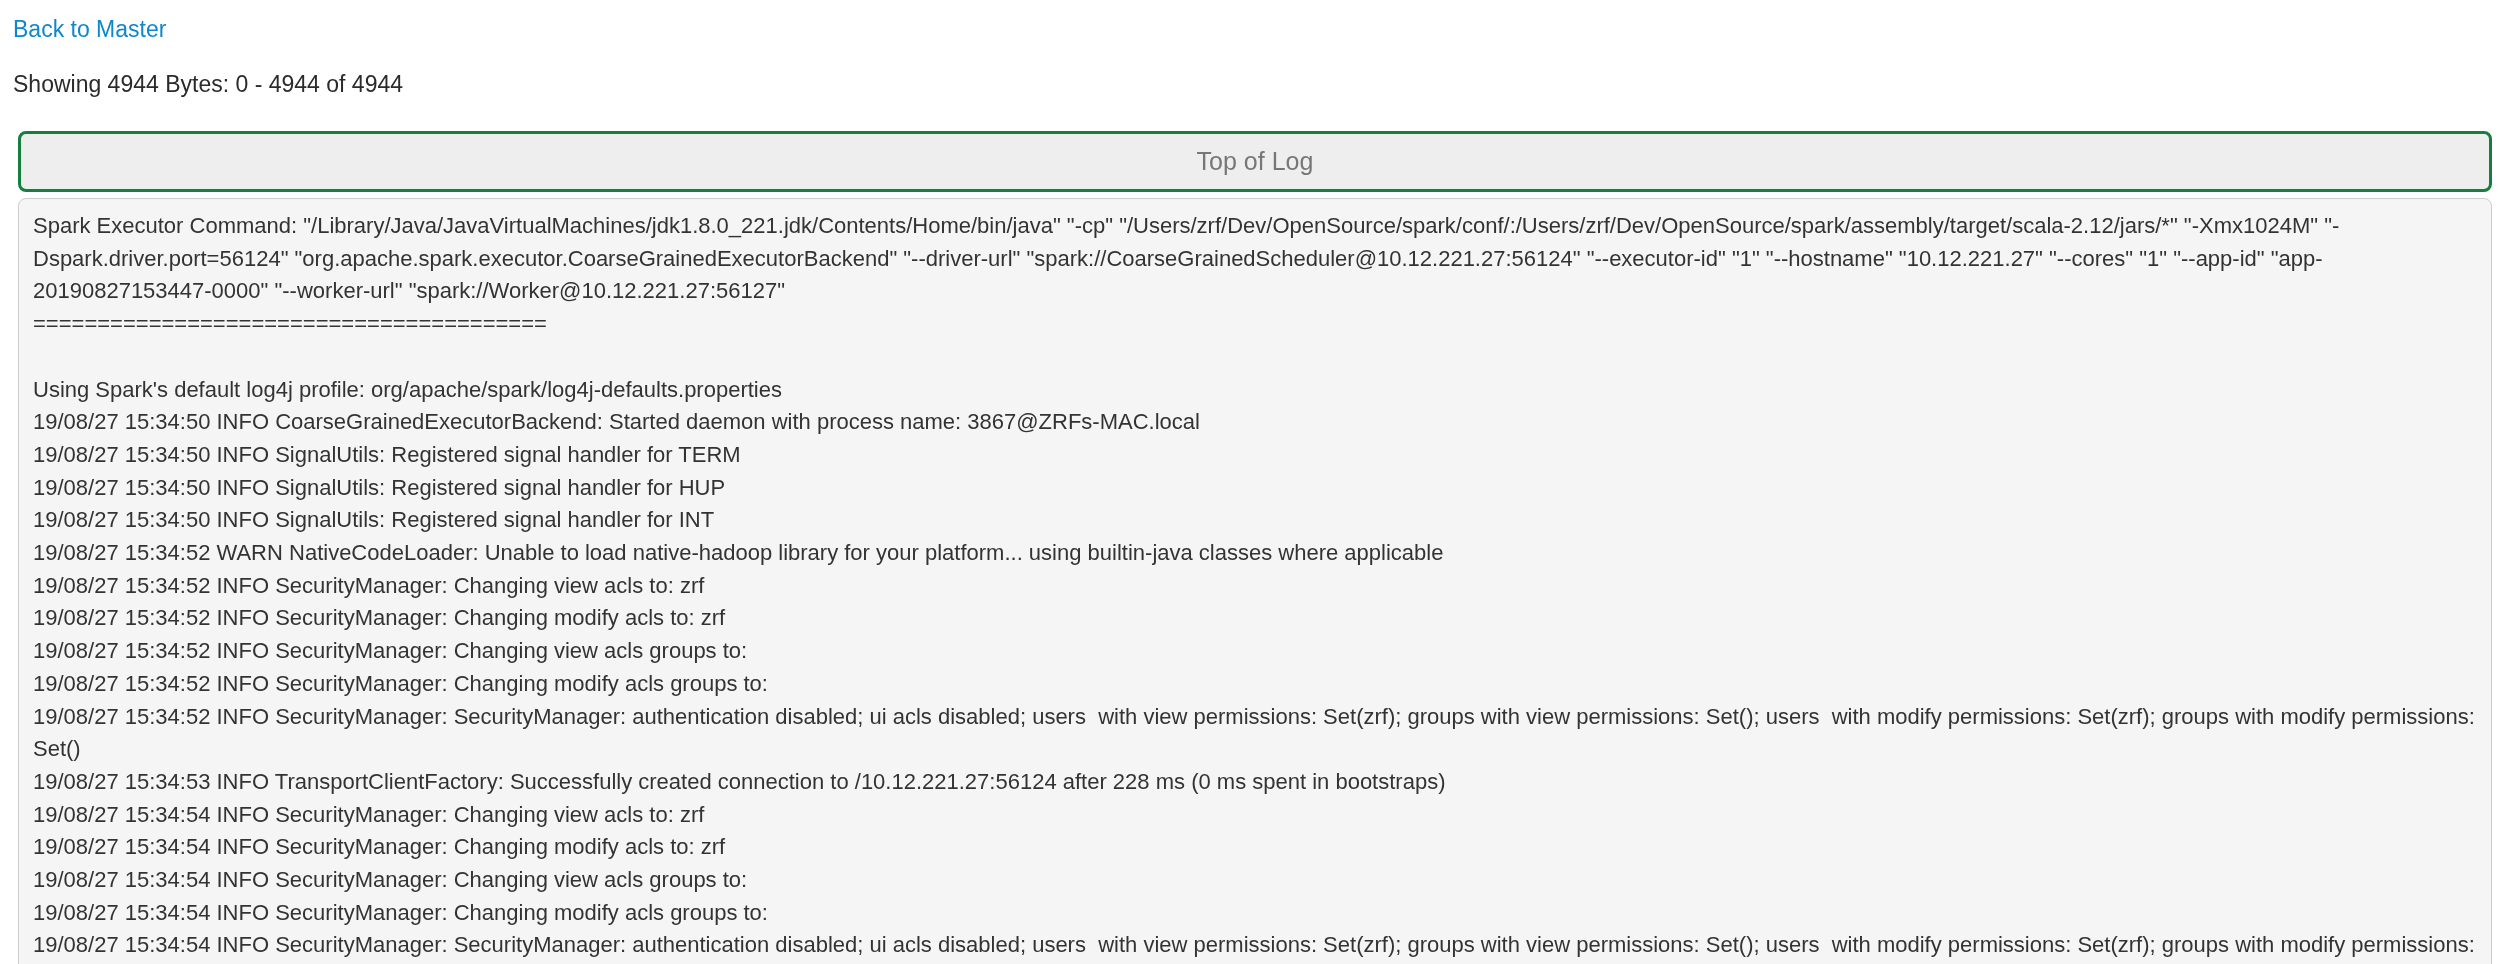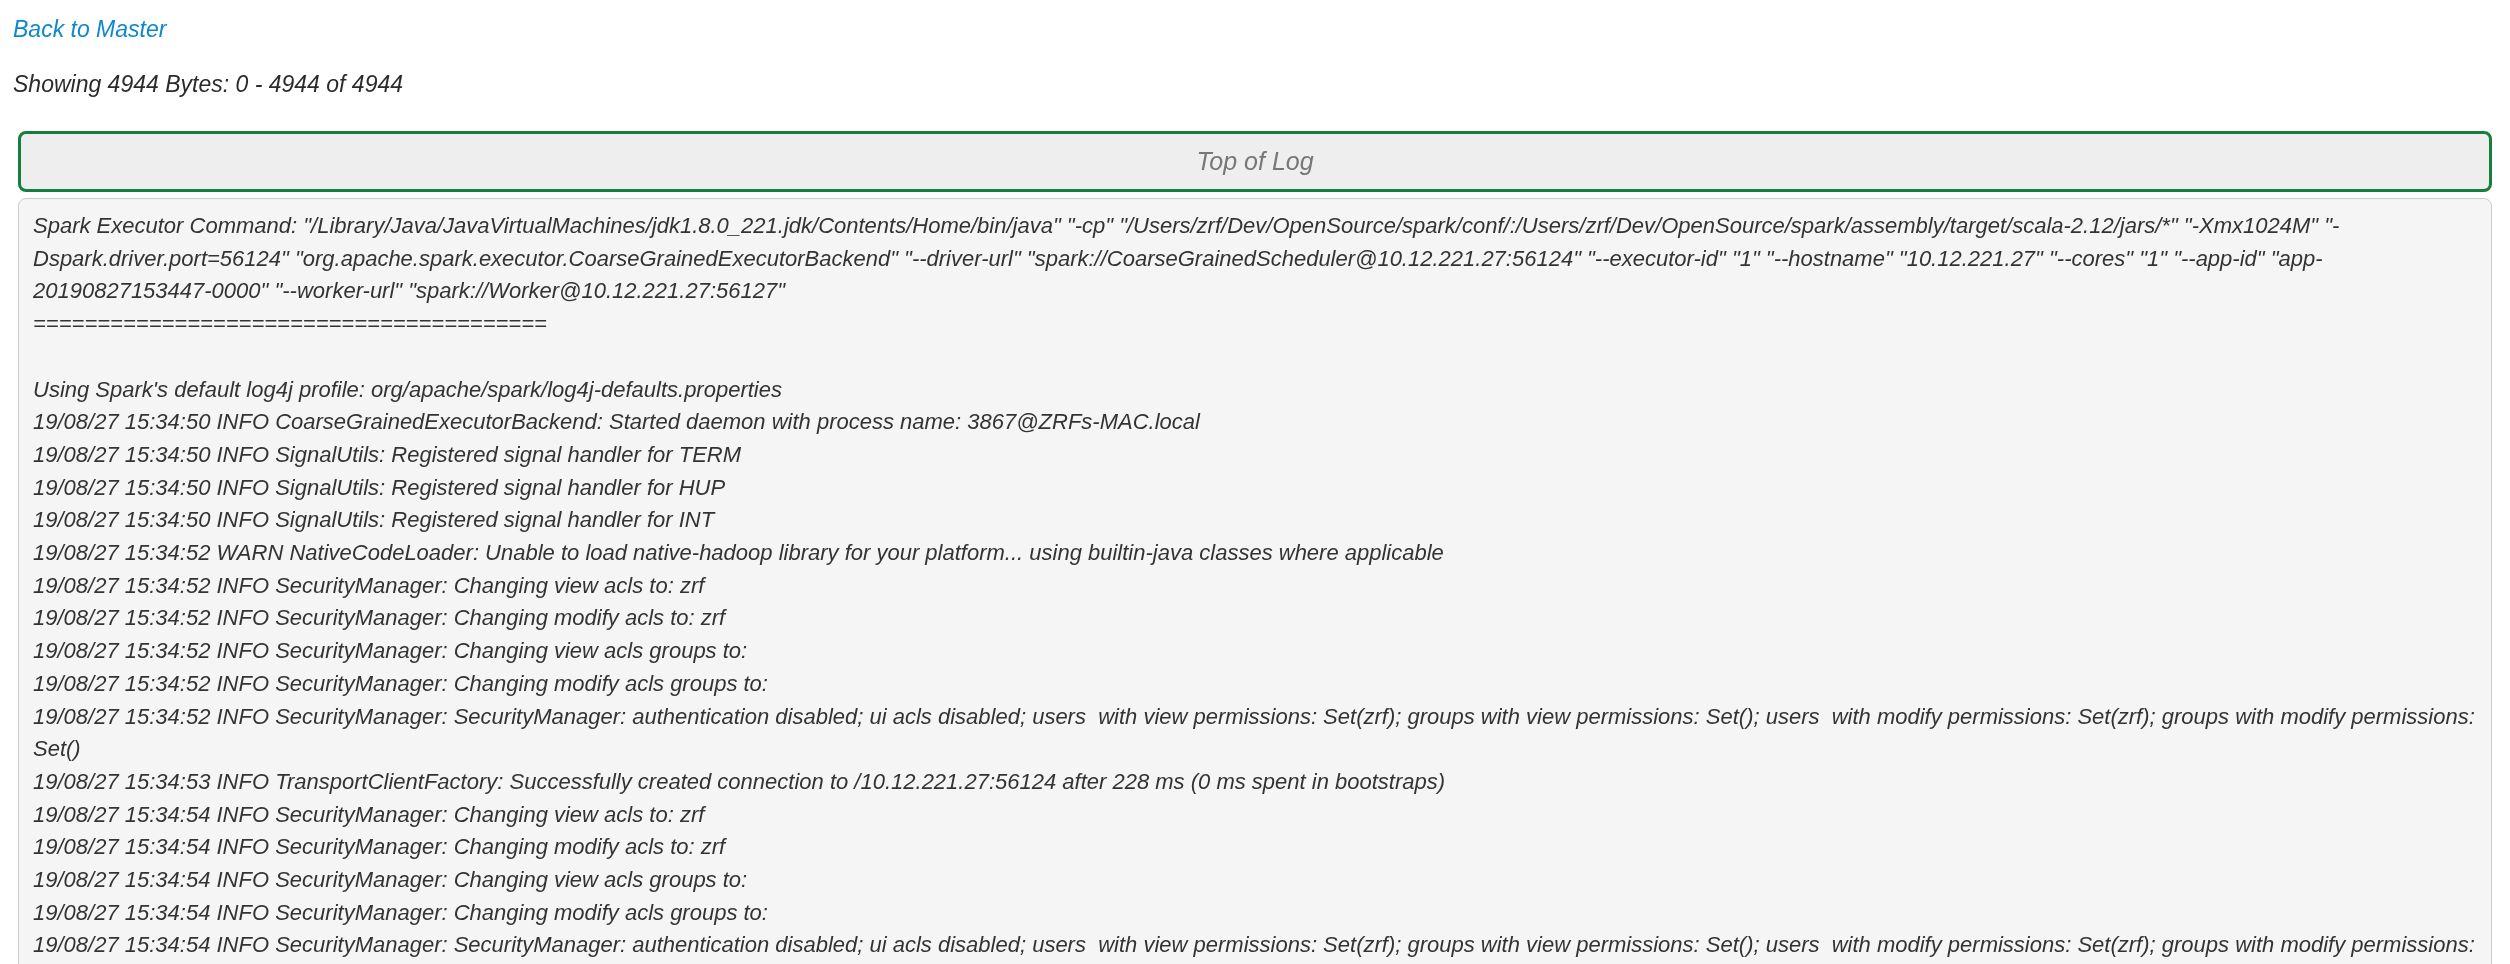--- a/index.html
+++ b/index.html
@@ -9,21 +9,20 @@
     width: 2510px;
     height: 964px;
     overflow: hidden;
     font-family: "Liberation Sans", "DejaVu Sans", sans-serif;
     color: #333333;
   }
   .page {
     width: 2510px;
     height: 964px;
     position: relative;
-    font-style: italic;
   }
   .back-link {
     display: inline-block;
     margin: 14px 0 0 13px;
     font-size: 23px;
     line-height: 30px;
     color: #0e88cc;
     text-decoration: none;
     cursor: pointer;
   }

